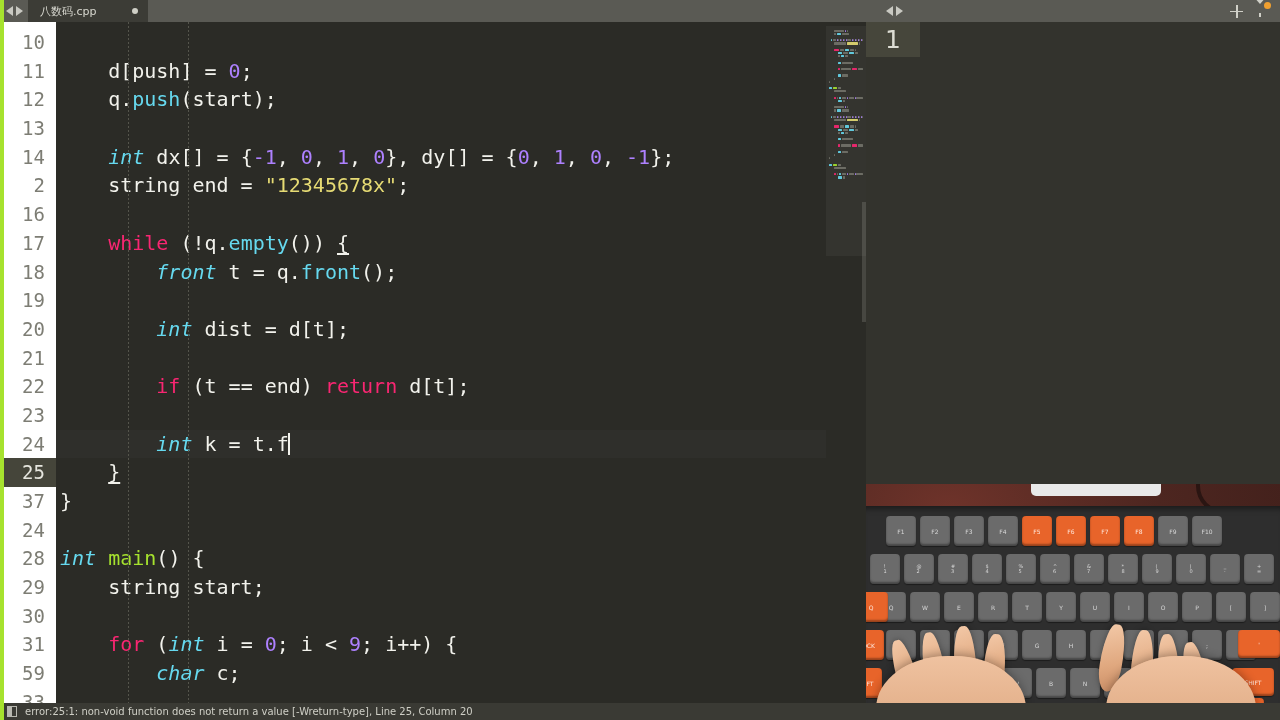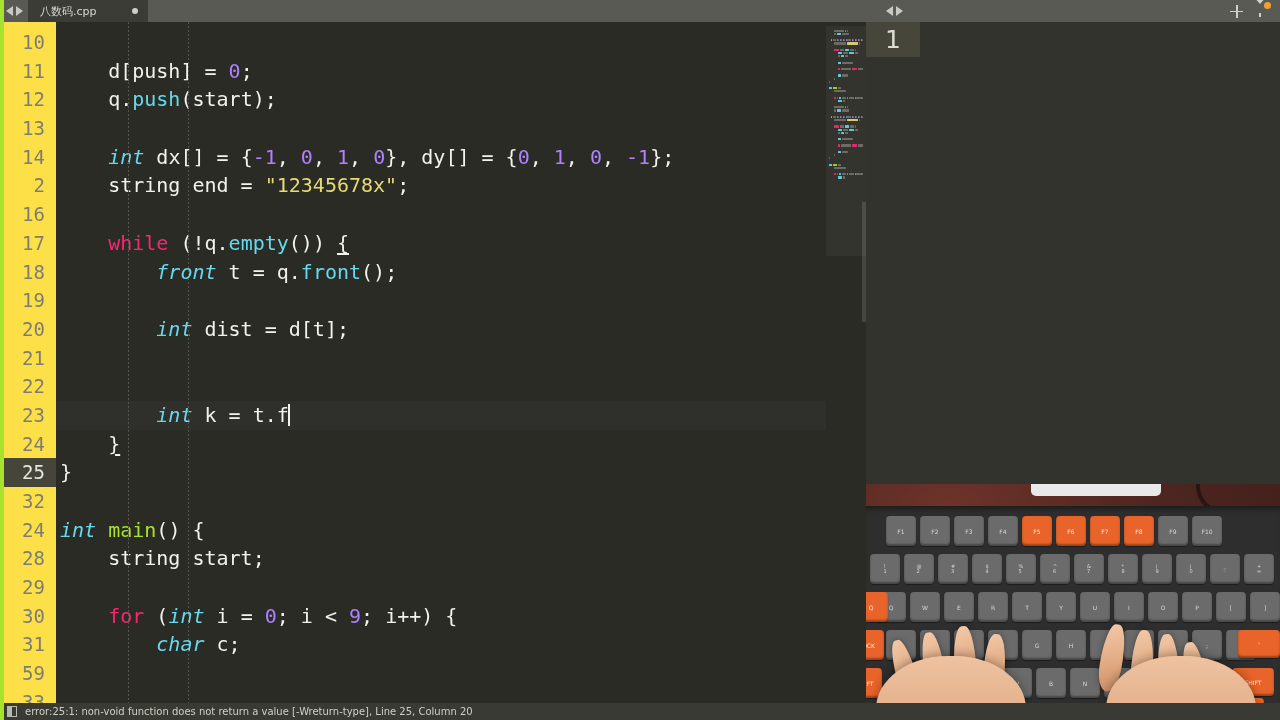--- a/index.html
+++ b/index.html
@@ -137,21 +137,21 @@
     width: 866px;
     height: 698px;
     background: #2b2b26;
     display: flex;
     overflow: hidden;
   }
 
   .gutter {
     width: 56px;
     flex: 0 0 56px;
-    background: #fde047;
+    background: #ffffff;
     padding-top: 6px;
     position: relative;
   }
   .gutter-line {
     height: 28.7px;
     line-height: 28.7px;
     text-align: right;
     padding-right: 11px;
     font-family: "DejaVu Sans Mono", monospace;
     font-size: 19px;
@@ -425,21 +425,21 @@
           <div class="gutter-line">16</div>
           <div class="gutter-line">17</div>
           <div class="gutter-line">18</div>
           <div class="gutter-line">19</div>
           <div class="gutter-line">20</div>
           <div class="gutter-line">21</div>
           <div class="gutter-line">22</div>
           <div class="gutter-line">23</div>
           <div class="gutter-line">24</div>
           <div class="gutter-line active">25</div>
-          <div class="gutter-line">32</div>
+          <div class="gutter-line">37</div>
           <div class="gutter-line">24</div>
           <div class="gutter-line">28</div>
           <div class="gutter-line">29</div>
           <div class="gutter-line">30</div>
           <div class="gutter-line">31</div>
           <div class="gutter-line">59</div>
           <div class="gutter-line">33</div>
         </div>
       <div class="code-wrap" id="code-wrap">
         <div class="indent-guide" style="left:72px;"></div>
@@ -449,20 +449,21 @@
           <div class="code-line"><span class="tok-plain">    q.</span><span class="tok-fn">push</span><span class="tok-plain">(start);</span></div>
           <div class="code-line"></div>
           <div class="code-line"><span class="tok-plain">    </span><span class="tok-type">int</span><span class="tok-plain"> dx[] = {</span><span class="tok-num">-1</span><span class="tok-plain">, </span><span class="tok-num">0</span><span class="tok-plain">, </span><span class="tok-num">1</span><span class="tok-plain">, </span><span class="tok-num">0</span><span class="tok-plain">}, dy[] = {</span><span class="tok-num">0</span><span class="tok-plain">, </span><span class="tok-num">1</span><span class="tok-plain">, </span><span class="tok-num">0</span><span class="tok-plain">, </span><span class="tok-num">-1</span><span class="tok-plain">};</span></div>
           <div class="code-line"><span class="tok-plain">    string end = </span><span class="tok-str">"12345678x"</span><span class="tok-plain">;</span></div>
           <div class="code-line"></div>
           <div class="code-line"><span class="tok-plain">    </span><span class="tok-kw">while</span><span class="tok-plain"> (!q.</span><span class="tok-fn">empty</span><span class="tok-plain">()) </span><span class="tok-plain brace-match">{</span></div>
           <div class="code-line"><span class="tok-plain">        </span><span class="tok-type">front</span><span class="tok-plain"> t = q.</span><span class="tok-fn">front</span><span class="tok-plain">();</span></div>
           <div class="code-line"></div>
           <div class="code-line"><span class="tok-plain">        </span><span class="tok-type">int</span><span class="tok-plain"> dist = d[t];</span></div>
           <div class="code-line"></div>
+          <div class="code-line"><span class="tok-plain">        </span><span class="tok-kw">if</span><span class="tok-plain"> (t == end) </span><span class="tok-kw">return</span><span class="tok-plain"> d[t];</span></div>
           <div class="code-line"></div>
           <div class="code-line active-row"><span class="tok-plain">        </span><span class="tok-type">int</span><span class="tok-plain"> k = t.f</span><span class="caret"></span></div>
           <div class="code-line"><span class="tok-plain">    </span><span class="tok-plain brace-match">}</span></div>
           <div class="code-line"><span class="tok-plain">}</span></div>
           <div class="code-line"></div>
           <div class="code-line"><span class="tok-type">int</span><span class="tok-plain"> </span><span class="tok-main">main</span><span class="tok-plain">() {</span></div>
           <div class="code-line"><span class="tok-plain">    string start;</span></div>
           <div class="code-line"></div>
           <div class="code-line"><span class="tok-plain">    </span><span class="tok-kw">for</span><span class="tok-plain"> (</span><span class="tok-type">int</span><span class="tok-plain"> i = </span><span class="tok-num">0</span><span class="tok-plain">; i &lt; </span><span class="tok-num">9</span><span class="tok-plain">; i++) {</span></div>
           <div class="code-line"><span class="tok-plain">        </span><span class="tok-type">char</span><span class="tok-plain"> c;</span></div>

